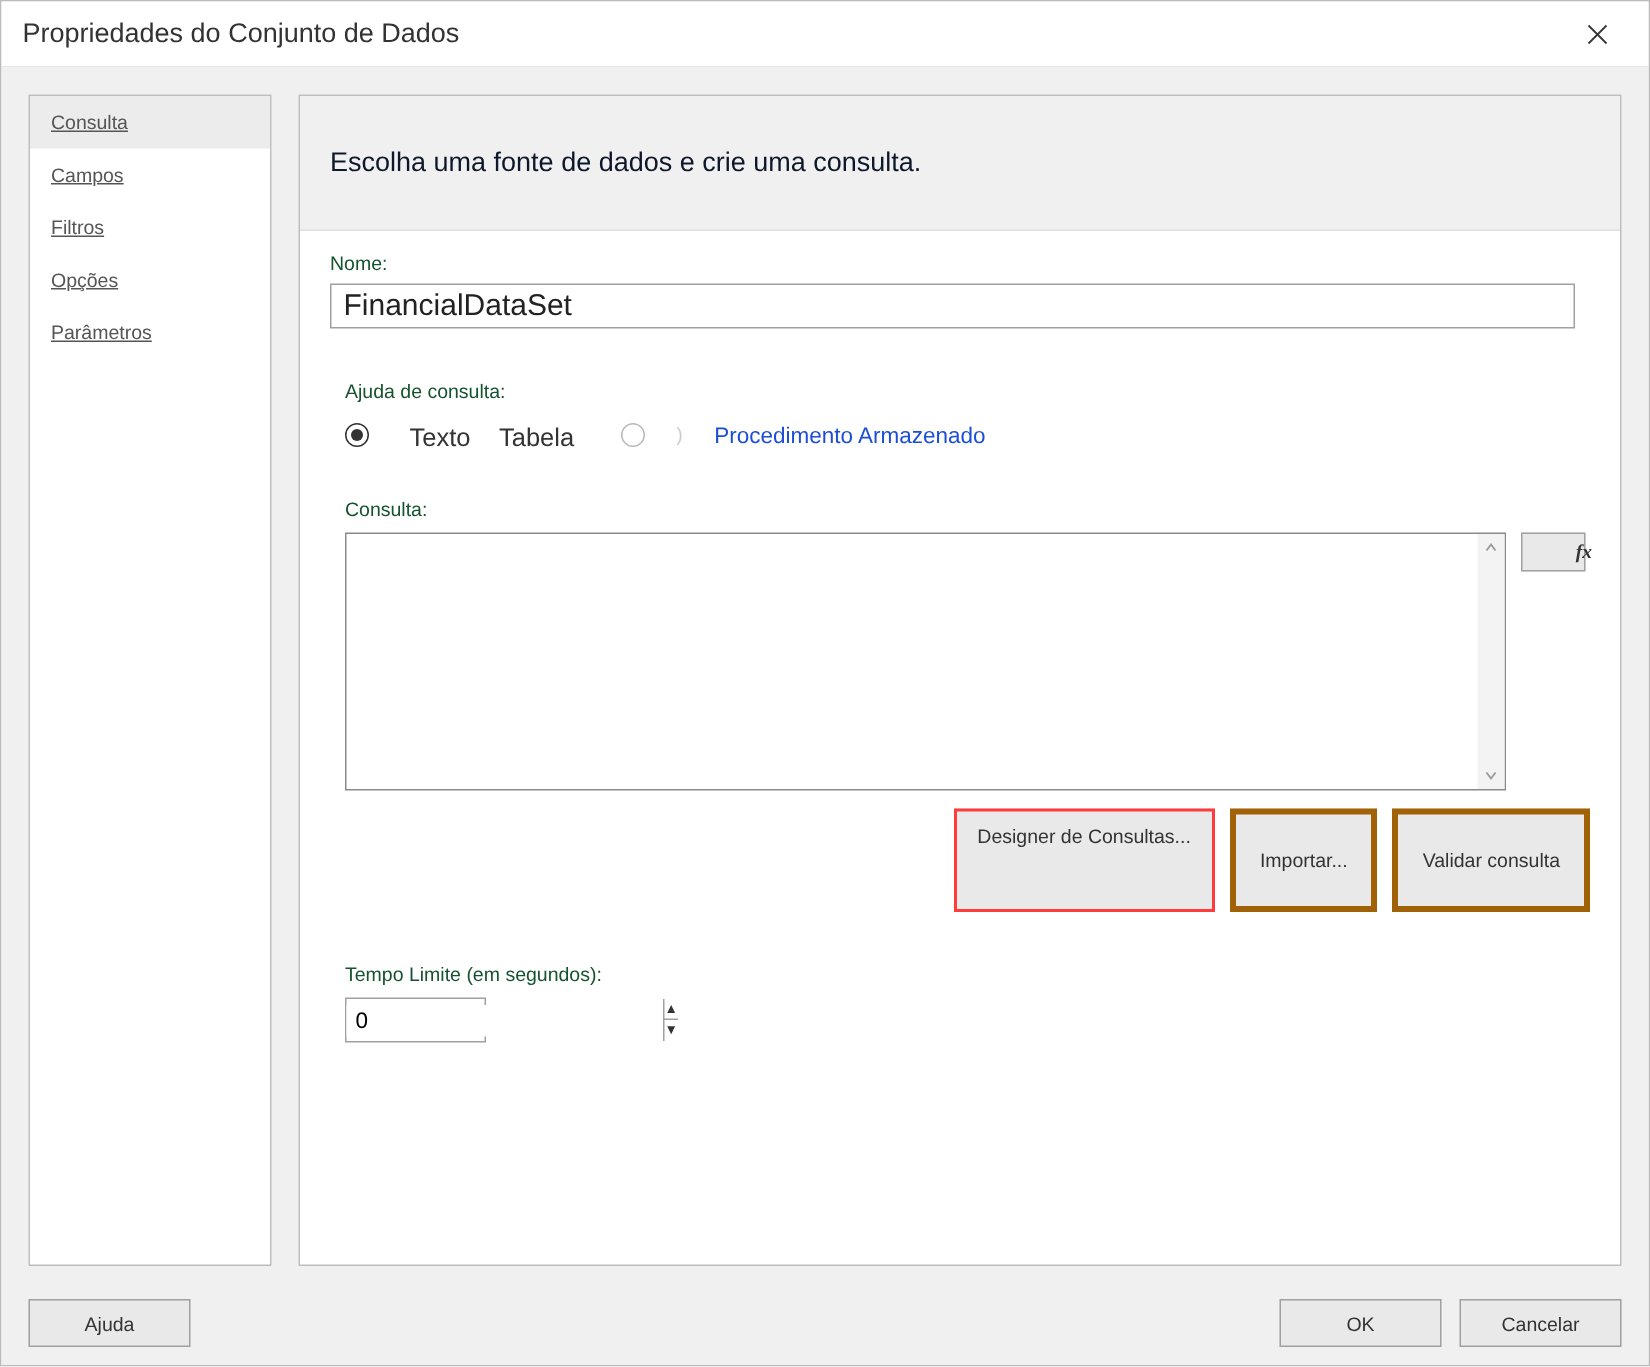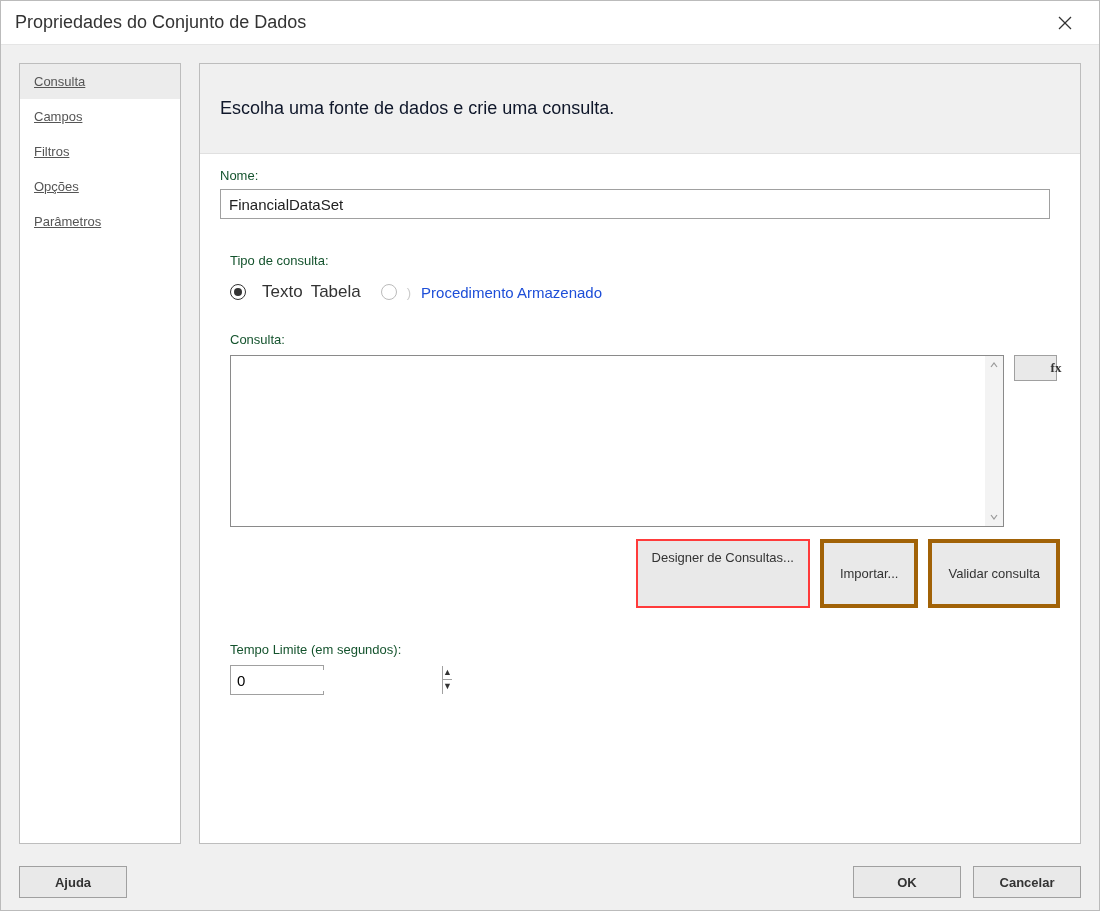--- a/index.html
+++ b/index.html
@@ -96,21 +96,21 @@
     .field-label {
       font-size: 13px;
       color: #14532d;
       margin-bottom: 6px;
     }
     .text-input {
       width: 830px;
       height: 30px;
       border: 1px solid #a0a0a0;
       padding: 4px 8px;
-      font-size: 15px;
+      font-size: 20px;
       color: #222;
     }
     .section-indent {
       padding-left: 10px;
     }
     .ds-row {
       display: flex;
       align-items: center;
       gap: 14px;
       margin-top: 10px;
@@ -140,22 +140,22 @@
       color: #333;
       cursor: pointer;
       text-align: center;
     }
     .btn-novo {
       border: 2px solid #0078d4;
       padding: 7px 22px;
     }
     .radio-row {
       display: flex;
-      align-items: center;
-      gap: 10px;
+      align-items: flex-start;
+      gap: 21px;
       margin-top: 14px;
     }
     .radio {
       width: 16px;
       height: 16px;
       border: 1px solid #333;
       border-radius: 50%;
       display: inline-flex;
       align-items: center;
       justify-content: center;
@@ -210,20 +210,21 @@
       color:#888;
     }
     .fx-btn {
       width: 36px;
       height: 26px;
       background: #e9e9e9;
       border: 1px solid #a0a0a0;
       display: flex;
       align-items: center;
       justify-content: center;
+      font-style: italic;
       font-weight: bold;
       font-family: "Times New Roman", serif;
       cursor: pointer;
       padding-left: 41px;
     }
     .btn-row {
       display: flex;
       gap: 10px;
       margin-top: 12px;
       justify-content: flex-end;
@@ -276,21 +277,20 @@
     .footer-btn {
       background: #e9e9e9;
       border: 1px solid #a0a0a0;
       width: 108px;
       height: 32px;
       font-size: 13px;
       cursor: pointer;
       display:flex;
       align-items:center;
       justify-content:center;
-      font-weight:bold;
     }
     .mt-34 { margin-top: 34px; }
     .mt-30 { margin-top: 30px; }
   </style>
 </head>
 <body>
 
 <div class="window">
 
   <div class="titlebar">
@@ -317,21 +317,21 @@
 
       <div class="main-header">Escolha uma fonte de dados e crie uma consulta.</div>
 
       <div class="main-content">
 
         <div class="field-label">Nome:</div>
         <input class="text-input" type="text" value="FinancialDataSet" style="">
 
 
         <div class="section-indent mt-34">
-          <div class="field-label">Tipo de consulta:</div>
+          <div class="field-label">Ajuda de consulta:</div>
           <div class="radio-row">
             <span class="radio checked"></span>
             <span class="radio-label">Texto</span>
             <span class="radio-label" style="margin-left:-12px;">Tabela</span>
             <span class="radio dim"></span>
             <span style="color:#ccc;margin-left:-6px;">)</span>
             <span class="radio-label dim">Procedimento Armazenado</span>
           </div>
         </div>
 

